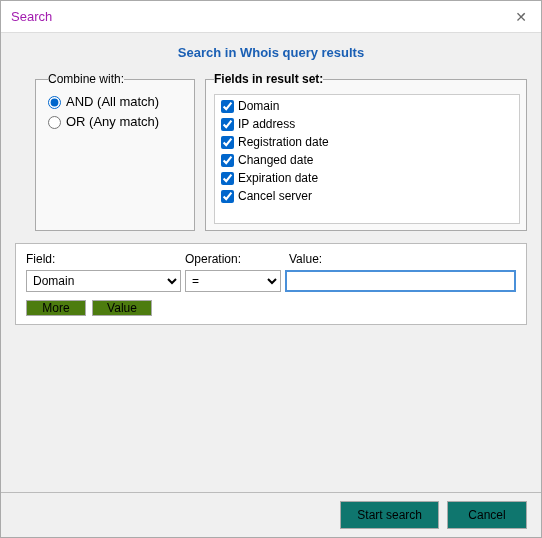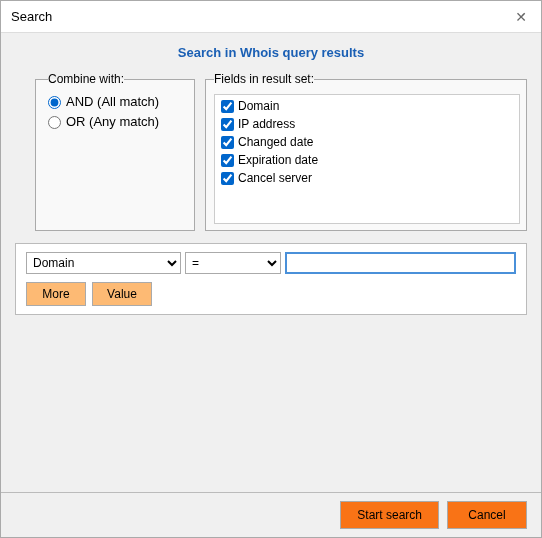--- a/index.html
+++ b/index.html
@@ -28,21 +28,21 @@
       border-bottom: 1px solid #ddd;
       padding: 6px 10px;
       display: flex;
       align-items: center;
       justify-content: space-between;
       height: 32px;
     }
 
     .title-bar-text {
       font-size: 13px;
-      color: #000000;
+      color: #a21caf;
     }
 
     .close-btn {
       width: 20px;
       height: 20px;
       background: none;
       border: none;
       cursor: pointer;
       font-size: 14px;
       color: #666;
@@ -187,44 +187,44 @@
       outline: none;
     }
 
     .more-less-row {
       display: flex;
       gap: 6px;
       margin-top: 8px;
     }
 
     .gray-btn {
-      height: 24px;
+      height: 16px;
       min-width: 60px;
-      background: #fdba74;
+      background: #4d7c0f;
       border: 1px solid #aaa;
       font-size: 12px;
       cursor: pointer;
       padding: 0 14px;
     }
 
     .spacer { flex: 1; }
 
     .bottom-bar {
       border-top: 1px solid #bbb;
       background: #f0f0f0;
       padding: 8px 14px;
       display: flex;
       justify-content: flex-end;
       gap: 8px;
     }
 
     .action-btn {
       height: 28px;
       min-width: 80px;
-      background: #f97316;
+      background: #0f766e;
       border: 1px solid #aaa;
       font-size: 12px;
       cursor: pointer;
       padding: 0 16px;
     }
   </style>
 </head>
 <body>
 
 <div class="window">
@@ -246,51 +246,60 @@
           <input type="radio" name="combine" checked="" style="">
           <span>AND (All match)</span>
         </label>
         <label class="radio-option">
           <input type="radio" name="combine" style="">
           <span>OR (Any match)</span>
         </label>
       </fieldset>
 
       <fieldset class="fields-group">
-        <legend style="font-size:12px;">Fields in result set:</legend>
+        <legend style="font-size:12px;font-weight:bold;">Fields in result set:</legend>
         <div class="fields-list-container">
           <div class="fields-list">
 
           <div class="field-item">
                 <input type="checkbox" checked="" style="">
                 <span>Domain</span>
               </div>
               <div class="field-item">
                 <input type="checkbox" checked="" style="">
                 <span>IP address</span>
+              </div>
+              <div class="field-item">
+                <input type="checkbox" checked="" style="">
+                <span>Registration date</span>
               </div>
               <div class="field-item">
                 <input type="checkbox" checked="" style="">
                 <span>Changed date</span>
               </div>
               <div class="field-item">
                 <input type="checkbox" checked="" style="">
                 <span>Expiration date</span>
               </div>
               <div class="field-item">
                 <input type="checkbox" checked="" style="">
                 <span>Cancel server</span>
               </div>
             </div>
         </div>
       </fieldset>
 
     </div>
 
     <div class="criteria-section">
+      <div class="criteria-row-labels">
+        <span class="criteria-label criteria-label-field">Field:</span>
+        <span class="criteria-label criteria-label-op">Operation:</span>
+        <span class="criteria-label criteria-label-val">Value:</span>
+      </div>
       <div class="criteria-row-inputs">
         <select class="field-select">
         <option>Domain</option><option>IP address</option><option>Registration date</option><option>Expiration date</option><option>Changed date</option><option>Whois server</option></select>
         <select class="op-select">
         <option>=</option><option>!=</option><option>contains</option><option>starts with</option><option>ends with</option></select>
         <input class="value-input" type="text" value="" style="">
       </div>
       <div class="more-less-row">
         <button class="gray-btn">More</button>
         <button class="gray-btn">Value</button>

